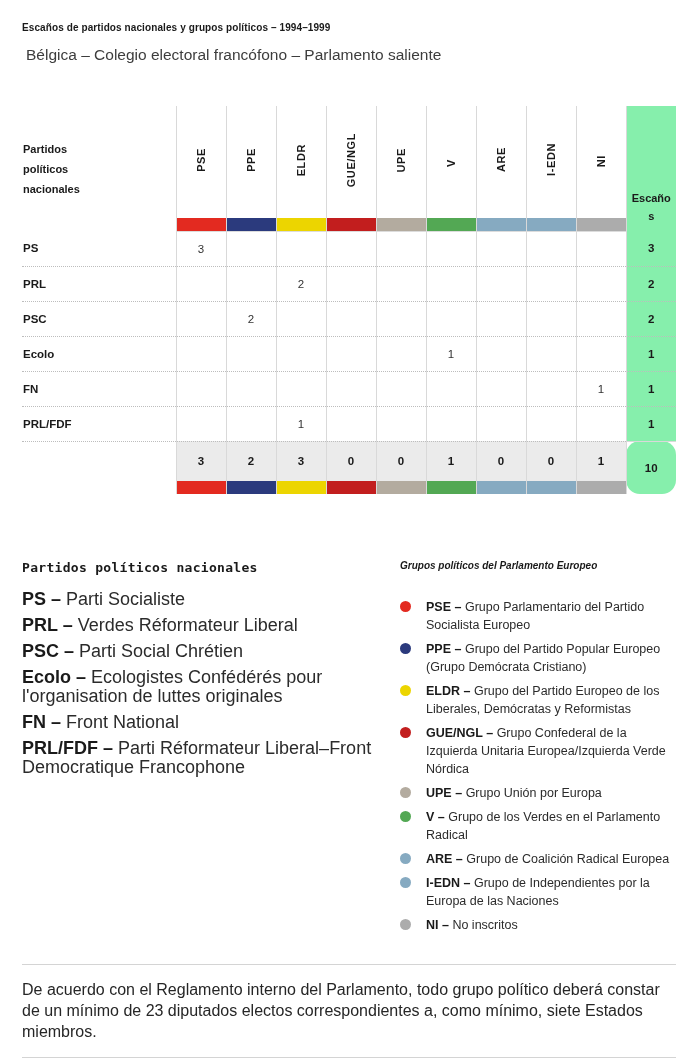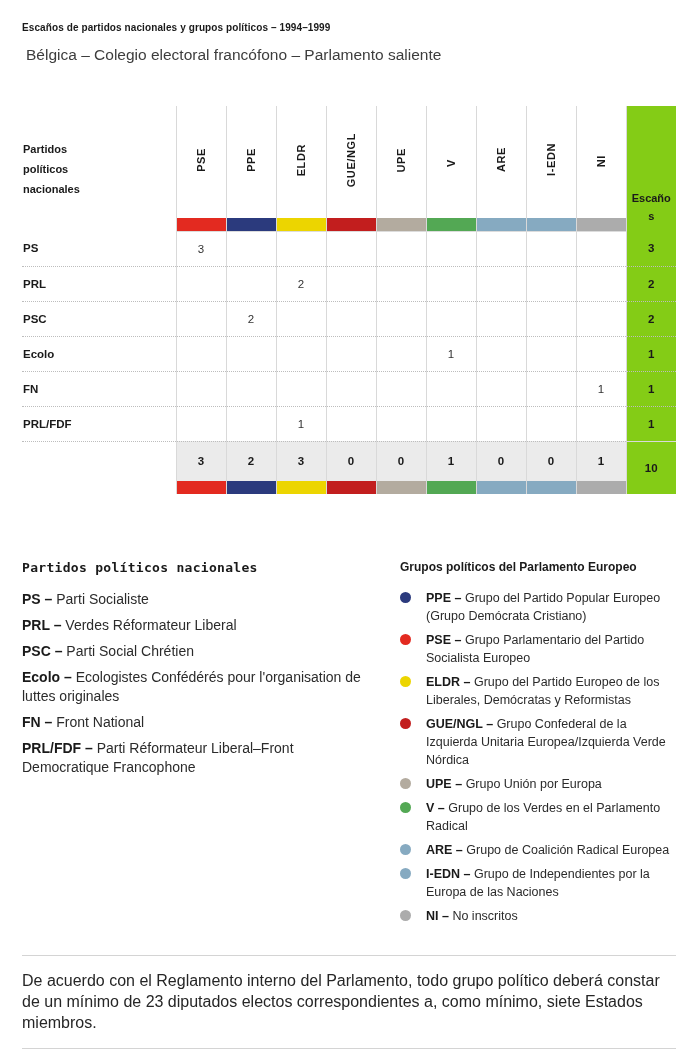--- a/index.html
+++ b/index.html
@@ -28,21 +28,21 @@
   .hdr-label .lblwrap {
     width: 59px; font-size: 11px; font-weight: 700; line-height: 20px;
     overflow-wrap: break-word; word-break: break-word; padding-left: 1px;
   }
   th.grp { border-left: 1px solid #d9d9d9; text-align: center; }
   .vert {
     display: inline-block; writing-mode: vertical-rl; transform: rotate(180deg);
     font-size: 11px; font-weight: 700; letter-spacing: .6px; color: #1a1a1a;
     white-space: nowrap;
   }
-  .seats-col { background: #84cc16; border-left: 1px solid #d9d9d9; }
+  .seats-col { background: #86efac; border-left: 1px solid #d9d9d9; }
   .hdr-seats { vertical-align: bottom; text-align: center; }
   .hdr-seats .seatswrap {
     width: 42px; margin: 0 auto 6px auto; font-size: 11px; font-weight: 700;
     line-height: 18px; overflow-wrap: break-word; word-break: break-word; text-align: center;
   }
 
   tr.barrow td { height: 13px; border-left: 1px solid #d9d9d9; }
   tr.barrow td .cbar { height: 13px; width: 100%; }
   tr.hdrbar td { border-bottom: 1px solid #dcdcdc; }
 
@@ -57,37 +57,38 @@
   tr.datarow td.rowtotal { text-align: center; font-size: 11.5px; font-weight: 700; color: #1a1a1a; }
 
   tr.totalrow td { height: 40px; }
   tr.totalrow td.tcell {
     background: #ebebeb; border-left: 1px solid #d9d9d9; text-align: center;
     font-size: 11.5px; font-weight: 700;
   }
   td.grandtotal {
     text-align: center; font-size: 11.5px; font-weight: 700;
     border-top: 1px solid #d9d9d9;
+    border-radius: 14px;
   }
   tr.totbar td.tbar { background: #ebebeb; }
   tr.totbar td.tbar .cbar { height: 13px; width: 100%; }
 
   
   .legends { display: flex; margin-top: 66px; }
   .legend-left { width: 360px; flex: 0 0 360px; }
   .legend-right { width: 280px; margin-left: 18px; }
 
   .legend-left h3 {
     font-family: "DejaVu Sans Mono", monospace;
     font-size: 13px; font-weight: 700; letter-spacing: .3px; margin-bottom: 15px;
   }
-  .party-item { font-size: 14px; line-height: 19px; margin-bottom: 7px; color: #2b2b2b; width: 350px; }
+  .party-item { font-size: 18px; line-height: 19px; margin-bottom: 7px; color: #2b2b2b; width: 350px; }
   .party-item b { color: #1a1a1a; }
 
-  .legend-right h3 { font-size: 12px; font-weight: 700; margin-bottom: 15px; color: #1a1a1a; }
+  .legend-right h3 { font-size: 10px; font-weight: 700; margin-bottom: 27px; color: #1a1a1a; font-style: italic; }
   .group-item { display: flex; margin-bottom: 6px; }
   .group-item .dot {
     width: 11px; height: 11px; border-radius: 50%; flex: 0 0 11px; margin-top: 3px;
   }
   .group-item .gtext { margin-left: 15px; width: 250px; font-size: 12.5px; line-height: 18px; color: #2b2b2b; }
   .group-item .gtext b { color: #1a1a1a; }
 
   
   .footnote-block { margin-top: 24px; border-top: 1px solid #d4d4d4; border-bottom: 1px solid #d4d4d4; padding: 14px 0 15px 0; }
   .footnote { font-size: 16px; line-height: 21px; color: #262626; }
@@ -298,26 +299,26 @@
       <div class="party-item"><b>PS –</b> <span>Parti Socialiste</span></div>
       <div class="party-item"><b>PRL –</b> <span>Verdes Réformateur Liberal</span></div>
       <div class="party-item"><b>PSC –</b> <span>Parti Social Chrétien</span></div>
       <div class="party-item"><b>Ecolo –</b> <span>Ecologistes Confédérés pour l'organisation de luttes originales</span></div>
       <div class="party-item"><b>FN –</b> <span>Front National</span></div>
       <div class="party-item"><b>PRL/FDF –</b> <span>Parti Réformateur Liberal–Front Democratique Francophone</span></div>
     </div>
     <div class="legend-right">
       <h3>Grupos políticos del Parlamento Europeo</h3>
       <div class="group-item">
+        <span class="dot" style="background-color: rgb(227, 42, 32);"></span>
+        <span class="gtext"><b>PSE –</b> <span>Grupo Parlamentario del Partido Socialista Europeo</span></span>
+      </div>
+      <div class="group-item">
         <span class="dot" style="background-color: rgb(43, 58, 125);"></span>
         <span class="gtext"><b>PPE –</b> <span>Grupo del Partido Popular Europeo (Grupo Demócrata Cristiano)</span></span>
-      </div>
-      <div class="group-item">
-        <span class="dot" style="background-color: rgb(227, 42, 32);"></span>
-        <span class="gtext"><b>PSE –</b> <span>Grupo Parlamentario del Partido Socialista Europeo</span></span>
       </div>
       <div class="group-item">
         <span class="dot" style="background-color: rgb(236, 213, 0);"></span>
         <span class="gtext"><b>ELDR –</b> <span>Grupo del Partido Europeo de los Liberales, Demócratas y Reformistas</span></span>
       </div>
       <div class="group-item">
         <span class="dot" style="background-color: rgb(194, 30, 30);"></span>
         <span class="gtext"><b>GUE/NGL –</b> <span>Grupo Confederal de la Izquierda Unitaria Europea/Izquierda Verde Nórdica</span></span>
       </div>
       <div class="group-item">

